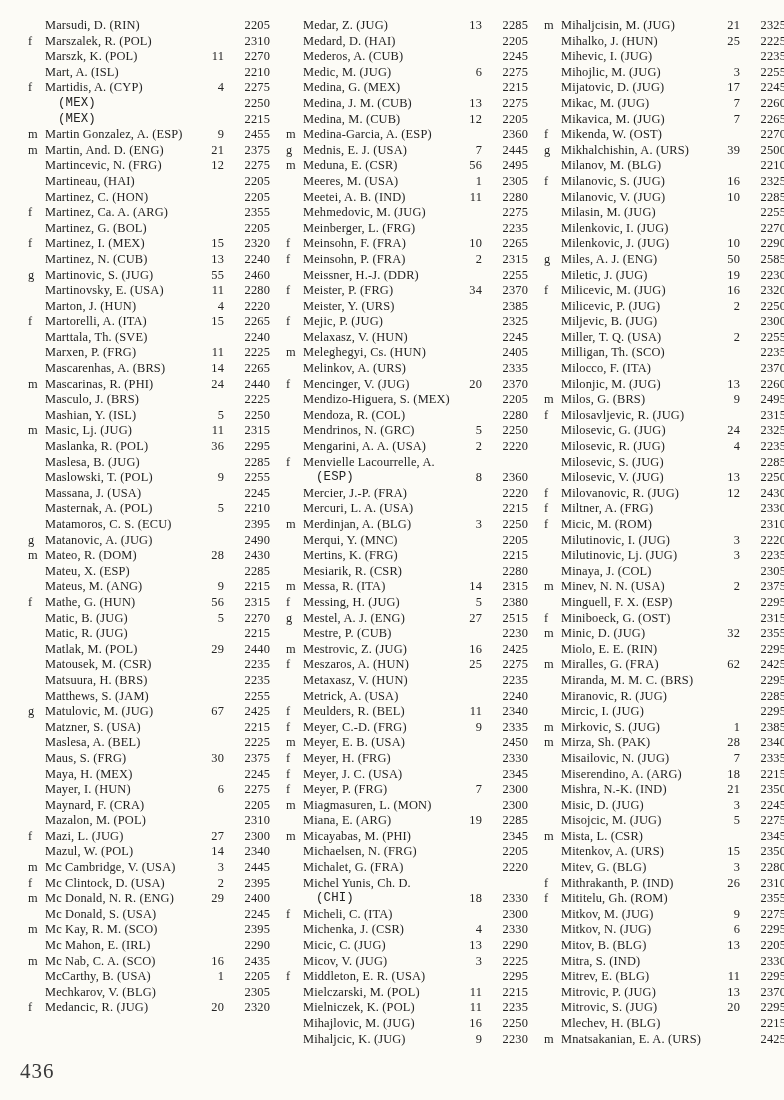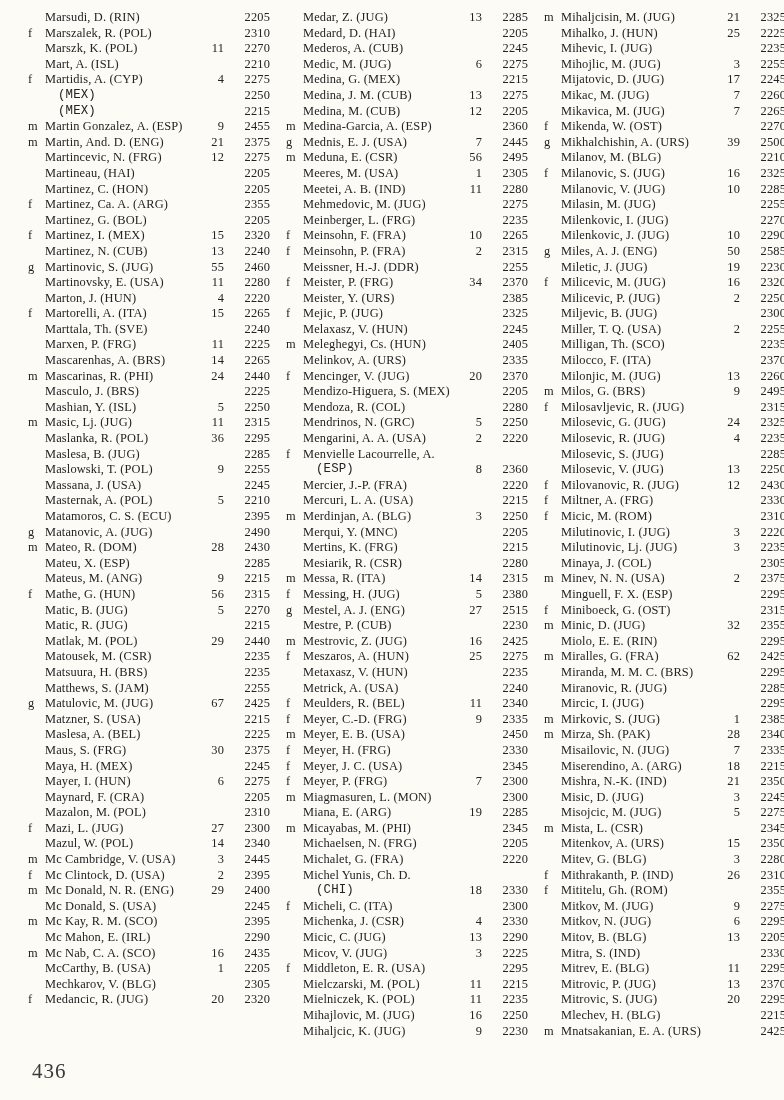--- a/index.html
+++ b/index.html
@@ -2,30 +2,30 @@
 <html><head>
 <meta charset="utf-8">
 <style>
   html,body{margin:0;padding:0;}
   body{
     width:784px;height:1100px;overflow:hidden;
     background:#fcfbf6;
     font-family:"Liberation Serif","DejaVu Serif",serif;
     color:#232323;
   }
-  .page{position:relative;width:665px;height:1100px;box-sizing:border-box;padding:10px 6px 0 28px;}
+  .page{position:relative;width:665px;height:1100px;box-sizing:border-box;padding:18px 6px 0 28px;}
   .cols{display:flex;gap:16px;}
   .col{width:242px;flex:none;}
   .row{display:flex;height:15.6px;line-height:15.6px;font-size:12.4px;white-space:nowrap;letter-spacing:0.15px;}
   .t{width:17px;flex:none;}
   .n{flex:1;overflow:hidden;}
   .n.cont{padding-left:13px;font-family:Liberation Mono, monospace;}
   .g{width:26px;flex:none;text-align:right;}
   .r{width:42px;flex:none;text-align:right;padding-left:4px;}
-  .pageno{position:absolute;left:32px;bottom:16px;font-size:21px;letter-spacing:1px;color:#3a3a3a;}
+  .pageno{position:absolute;left:20px;bottom:16px;font-size:21px;letter-spacing:1px;color:#3a3a3a;}
 </style>
 </head>
 <body>
 
 <div class="page">
   <div class="cols">
     <div class="col">
         <div class="row">
           <span class="t"></span>
           <span class="n">Marsudi, D. (RIN)</span>

